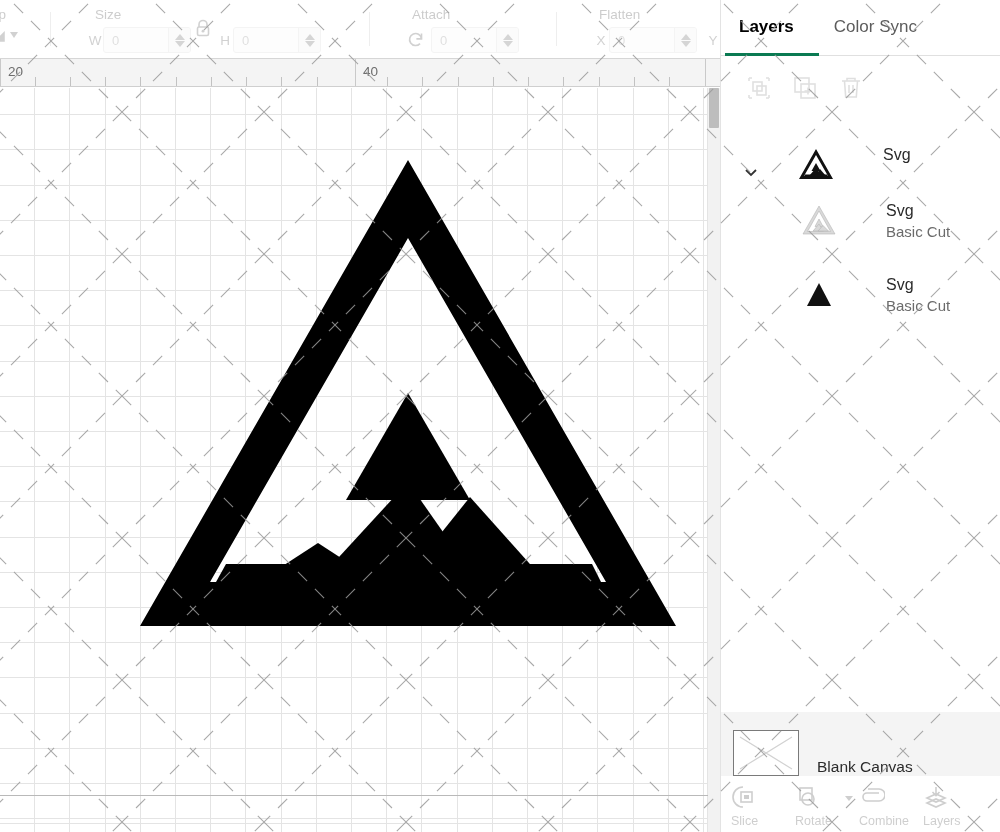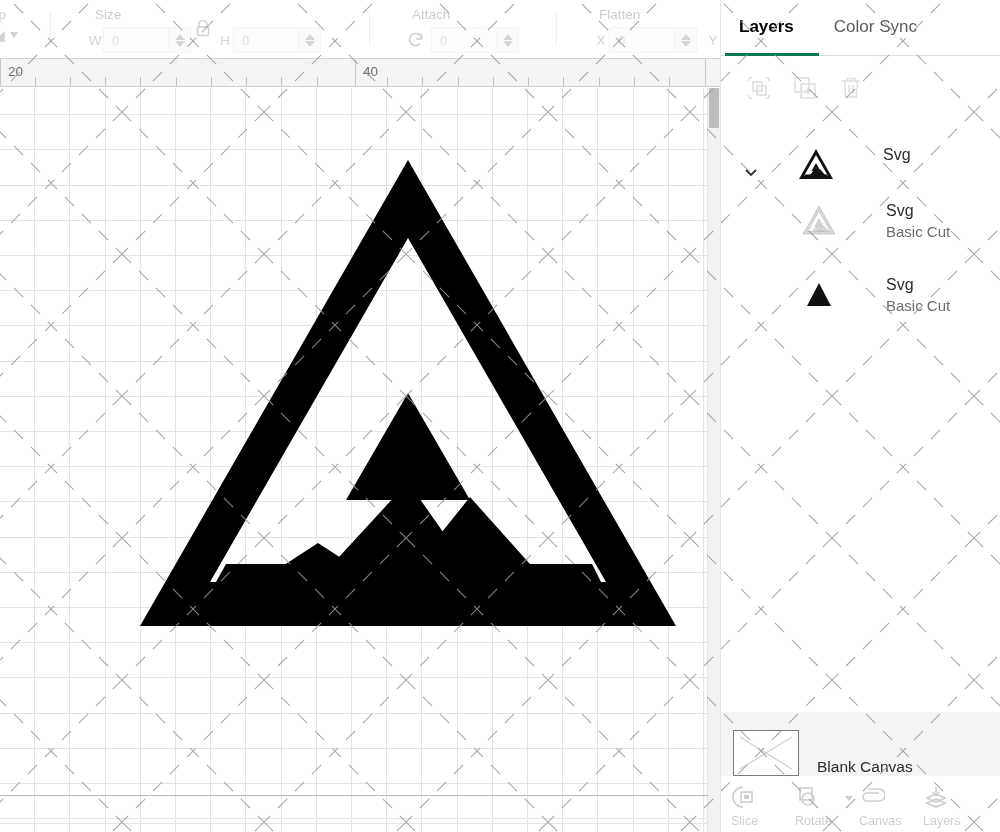--- a/index.html
+++ b/index.html
@@ -496,21 +496,21 @@
           <circle cx="13" cy="15" r="6" fill="none" stroke="#5f5f5f" stroke-width="1.6"></circle>
         </svg>
         <span class="bb-caret"></span>
         <span class="bb-label">Rotate</span>
       </div>
 
       <div class="bb-item">
         <svg width="26" height="26" viewBox="0 0 26 26">
           <path d="M20 9 H8 a4 4 0 0 0 0 8 h12 a6 6 0 0 0 0 -12 H9" fill="none" stroke="#5f5f5f" stroke-width="1.6"></path>
         </svg>
-        <span class="bb-label">Canvas</span>
+        <span class="bb-label">Combine</span>
       </div>
 
       <div class="bb-item">
         <svg width="26" height="26" viewBox="0 0 26 26">
           <path d="M13 3 v8 M9.5 8 L13 11.5 L16.5 8" fill="none" stroke="#5f5f5f" stroke-width="1.6"></path>
           <path d="M4 14 L13 10 L22 14 L13 18 Z" fill="none" stroke="#5f5f5f" stroke-width="1.6"></path>
           <path d="M4 19 L13 15 L22 19 L13 23 Z" fill="none" stroke="#5f5f5f" stroke-width="1.6"></path>
         </svg>
         <span class="bb-label">Layers</span>
       </div>

